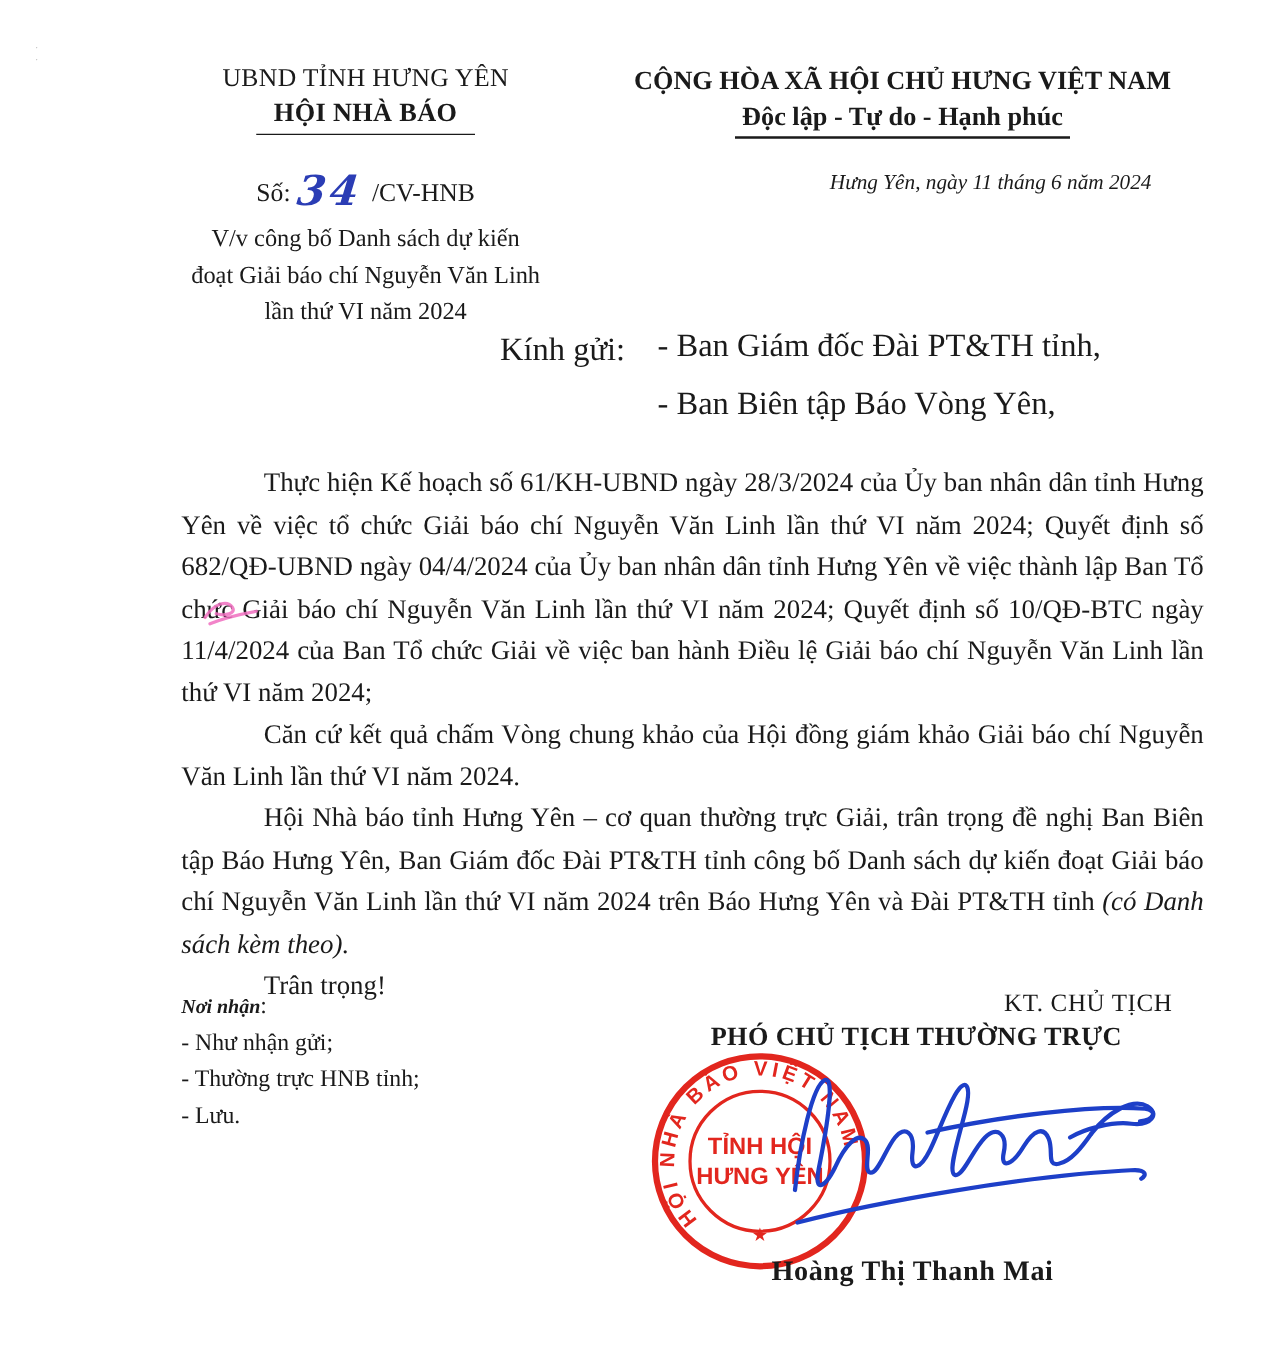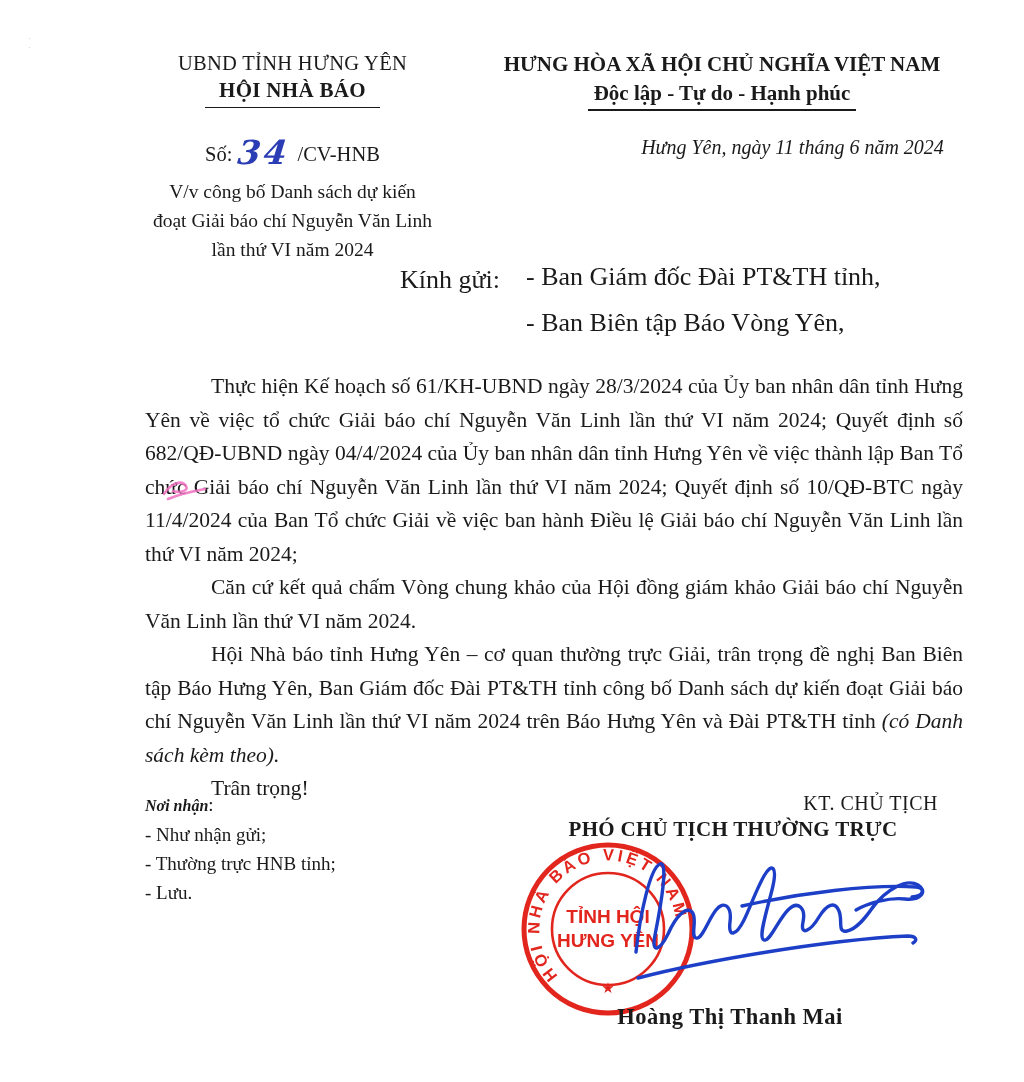--- a/index.html
+++ b/index.html
@@ -21,21 +21,21 @@
     display:inline-block;color:#2b3db5;font-size:33px;font-weight:bold;font-style:italic;
     transform:skewX(-6deg);letter-spacing:3px;position:relative;top:3px;margin:0 2px 0 6px;
     font-family:"DejaVu Serif", serif;
   }
   .subject{margin-top:8px;font-size:19.5px;line-height:29px;}
   .hdr-right{position:absolute;left:472px;top:52px;width:500px;text-align:center;}
   .motto1{font-size:21px;font-weight:bold;white-space:nowrap;}
   .motto2{display:inline-block;margin-top:4px;font-size:21px;font-weight:bold;
     border-bottom:2px solid #1a1a1a;padding:0 6px 3px 6px;}
   .date-line{position:absolute;left:620px;top:136px;width:345px;text-align:center;
-    font-style:italic;font-size:20px;white-space:nowrap;}
+    font-style:italic;font-size:17px;white-space:nowrap;}
   
   .kinh-gui{position:absolute;left:400px;top:265px;display:flex;font-size:26px;justify-content:space-between;}
   .kg-label{margin-right:26px;}
   .kg-items{display:flex;flex-direction:column;}
   .kg-items .kg-item{line-height:24px;margin-bottom:22px;white-space:nowrap;}
   
   .body-text{position:absolute;left:145px;top:370px;width:818px;
     font-size:21.5px;line-height:33.5px;text-align:justify;}
   .body-text p{margin:0;text-indent:66px;}
   .closing{margin:0;text-indent:66px;}
@@ -70,21 +70,21 @@
       <span>/CV-HNB</span>
     </div>
     <div class="subject">
       <div>V/v công bố Danh sách dự kiến</div>
       <div>đoạt Giải báo chí Nguyễn Văn Linh</div>
       <div>lần thứ VI năm 2024</div>
     </div>
   </div>
 
   <div class="hdr-right">
-    <div class="motto1">HƯNG HÒA XÃ HỘI CHỦ NGHĨA VIỆT NAM</div>
+    <div class="motto1">CỘNG HÒA XÃ HỘI CHỦ HƯNG VIỆT NAM</div>
     <div>
       <span class="motto2">Độc lập - Tự do - Hạnh phúc</span>
     </div>
   </div>
   <div class="date-line">Hưng Yên, ngày 11 tháng 6 năm 2024</div>
 
   <div class="kinh-gui">
     <div class="kg-label">Kính gửi:</div>
     <div class="kg-items">
       <div class="kg-item">- Ban Giám đốc Đài PT&amp;TH tỉnh,</div>

